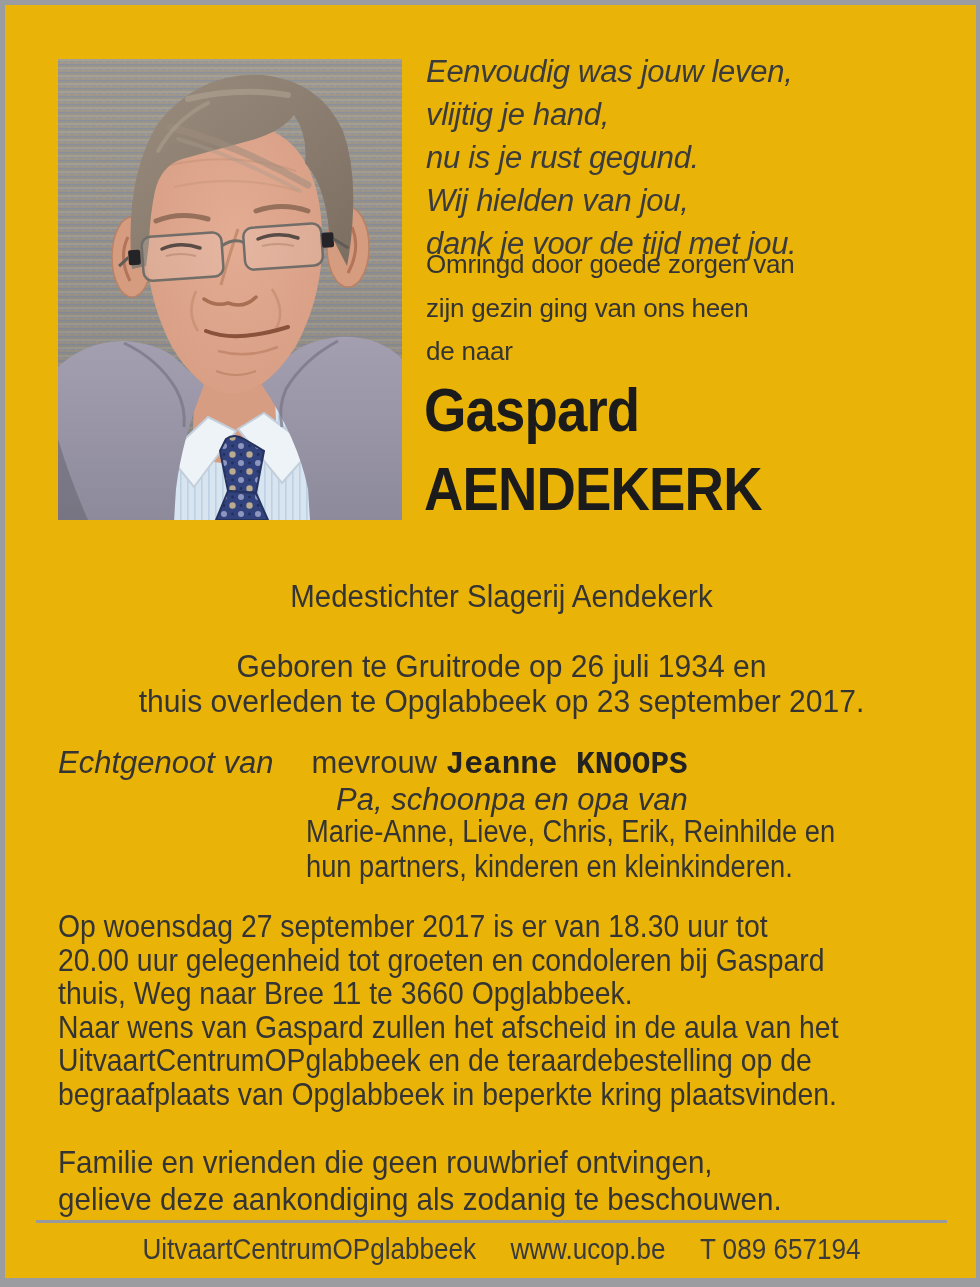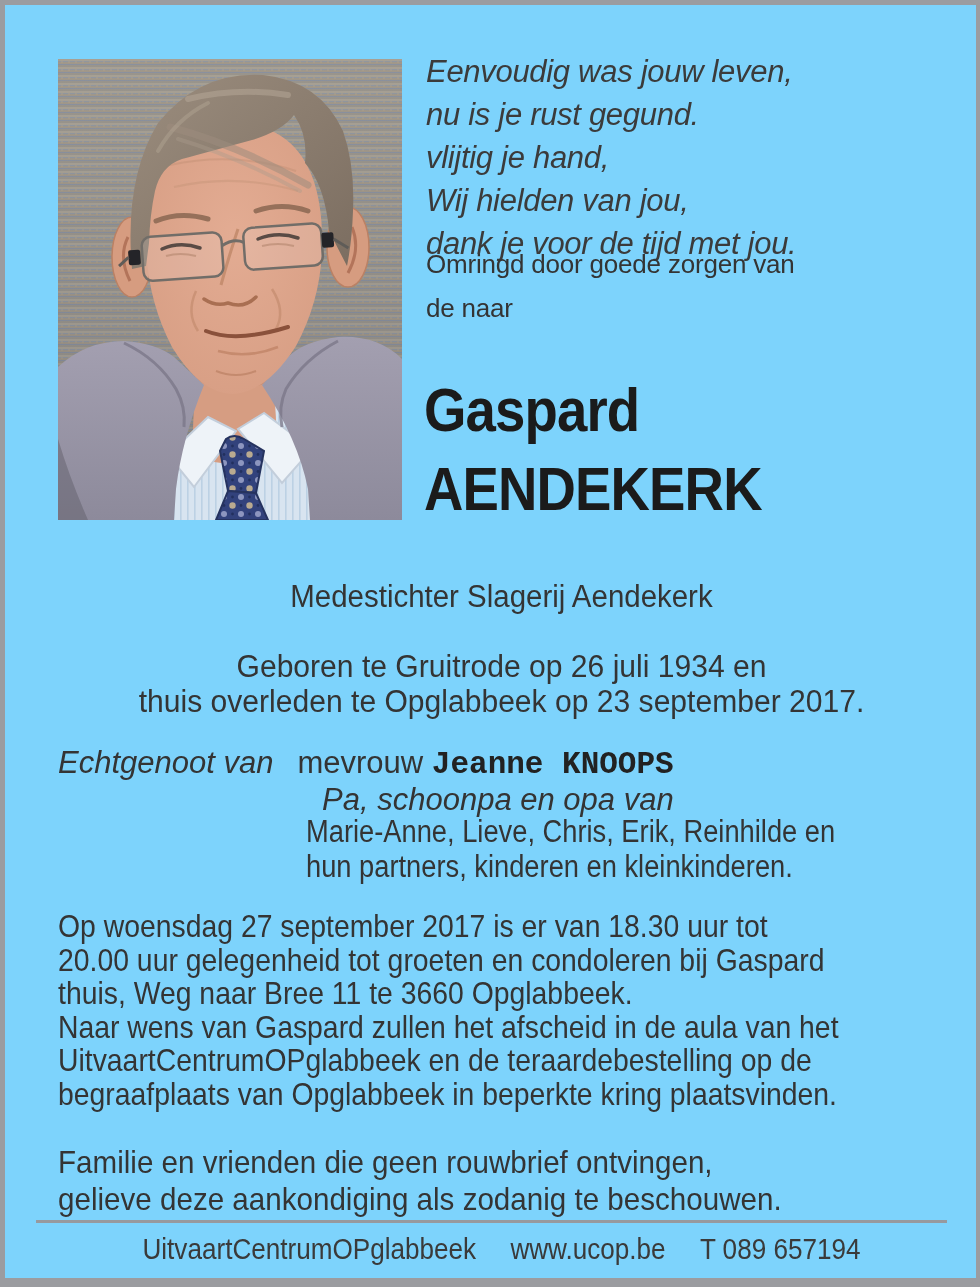--- a/index.html
+++ b/index.html
@@ -1,20 +1,20 @@
 <!DOCTYPE html>
 <html><head>
 <meta charset="utf-8">
 <style>
   html,body{margin:0;padding:0;background:#ffffff;}
   .sheet{
     position:relative;
     width:980px;height:1287px;
     box-sizing:border-box;
-    background:#7dd3fc;
+    background:#eab308;
     border-style:solid;
     border-color:#9b9ca0;
     border-width:5px 4px 9px 5px;
     font-family:"Liberation Sans","DejaVu Sans",sans-serif;
     color:#333333;
     overflow:hidden;
   }
   .abs{position:absolute;}
   .photo{left:53px;top:54px;width:344px;height:461px;}
   .poem{
@@ -43,21 +43,21 @@
   .dates{
     left:53px;right:31px;top:644px;
     text-align:center;font-size:31px;line-height:35px;color:#343434;
     transform:scaleX(0.97);transform-origin:center top;
   }
   .family{
     left:53px;top:740px;
     font-size:31px;line-height:35px;color:#343434;white-space:nowrap;
   }
   .family .it{font-style:italic;text-align:right;}
-  .family .gapped{margin-left:24px;}
+  .family .gapped{margin-left:38px;}
   .family .bold{font-weight:bold;color:#222;font-family:Liberation Mono, monospace;}
   .children{
     left:301px;top:810px;
     font-size:31px;line-height:34.5px;color:#343434;white-space:nowrap;
     transform:scaleX(0.88);transform-origin:left top;
   }
   .ceremony{
     left:53px;top:905px;
     font-size:30.5px;line-height:33.5px;color:#343434;white-space:nowrap;
     transform:scaleX(0.93);transform-origin:left top;
@@ -181,28 +181,29 @@
       <path d="M164,186 Q176,179 186,184" stroke="#716d68" stroke-width="3" fill="none"></path>
       <rect x="70" y="184" width="12" height="15" rx="2" fill="#242428"></rect>
       <rect x="264" y="180" width="12" height="15" rx="2" fill="#242428"></rect>
       <path d="M70,191 L60,199" stroke="#5f5c58" stroke-width="3"></path>
       <path d="M276,187 L290,197" stroke="#5f5c58" stroke-width="3"></path>
     </g>
   </svg>
 
   <div class="abs poem">
     <div>Eenvoudig was jouw leven,</div>
+    <div>vlijtig je hand,</div>
     <div>nu is je rust gegund.</div>
-    <div>vlijtig je hand,</div>
     <div>Wij hielden van jou,</div>
     <div>dank je voor de tijd met jou.</div>
   </div>
 
   <div class="abs intro">
     <div>Omringd door goede zorgen van</div>
+    <div>zijn gezin ging van ons heen</div>
     <div>de naar</div>
   </div>
 
   <div class="abs name">
     <div>Gaspard</div>
     <div>AENDEKERK</div>
   </div>
 
   <div class="abs role">Medestichter Slagerij Aendekerk</div>
 

